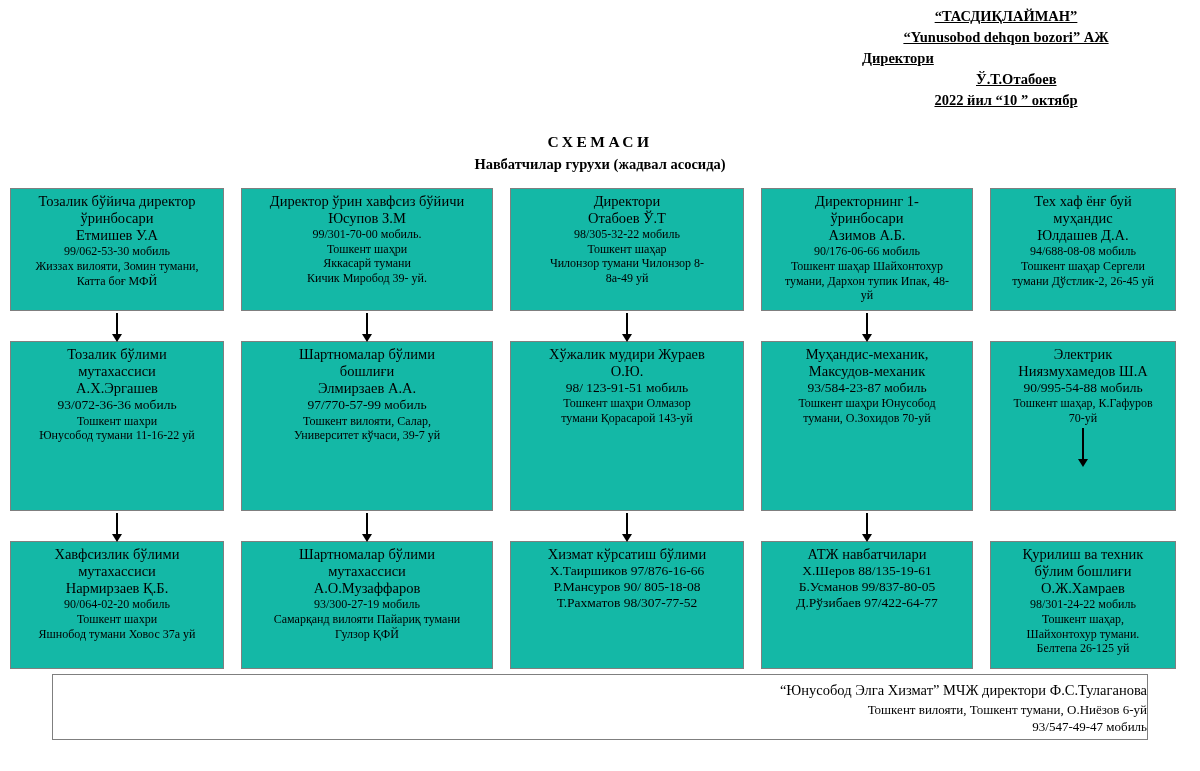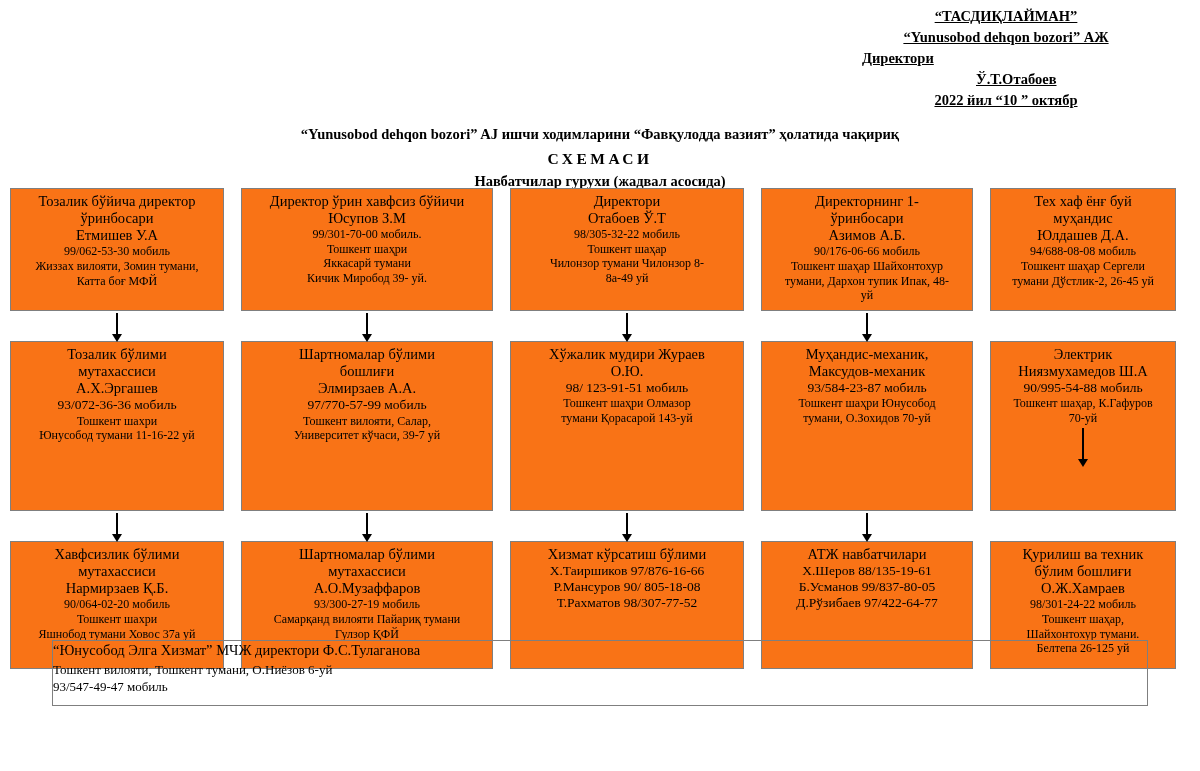--- a/index.html
+++ b/index.html
@@ -67,21 +67,21 @@
   .c2 { width: 252px; margin-right: 17px; }
   .c3 { width: 234px; margin-right: 17px; }
   .c4 { width: 212px; margin-right: 17px; }
   .c5 { width: 186px; }
 
   .box {
     border: 1px solid #7f7f7f;
     box-sizing: border-box;
     text-align: center;
     padding: 4px 5px 4px 5px;
-    background: #f97316;
+    background: #14b8a6;
   }
   .r1 { height: 123px; }
   .r2 { height: 170px; }
   .r3 { height: 128px; }
 
   .box .hd {
     font-size: 14.5px;
     line-height: 1.18;
   }
   .box .sub {
@@ -121,44 +121,44 @@
   }
   .arrow.tall { height: 31px; }
   .arrow.tall::after { top: 31px; }
   .arrow-cell.tall { height: 40px; }
   .arrow-cell.none { height: 30px; }
 
   
   .footer-box {
     position: absolute;
     left: 52px;
-    top: 640px;
+    top: 674px;
     width: 1096px;
     height: 66px;
     border: 1px solid #7f7f7f;
     box-sizing: border-box;
-    text-align: left;
+    text-align: right;
+    padding-top: 6px;
   }
   .footer-box .f1 { font-size: 14.5px; line-height: 1.35; }
   .footer-box .f2 { font-size: 13px; line-height: 1.35; }
   .footer-box .f3 { font-size: 13px; line-height: 1.35; }
 </style>
 </head>
 <body>
 
 <div class="approval">
   <div>“ТАСДИҚЛАЙМАН”</div>
   <div>“Yunusobod dehqon bozori” АЖ</div>
   <div class="ln-indent-1">Директори</div>
   <div class="ln-indent-2">Ў.Т.Отабоев</div>
   <div>2022 йил “10 ” октябр</div>
 </div>
 
 <div class="title-block">
-  <div class="title-line-1">“Yunusobod  dehqon bozori” AJ ишчи ходимларини “Фавқулодда вазият” ҳолатида чақириқ</div>
   <div class="title-line-2">СХЕМАСИ</div>
   <div class="title-line-3">Навбатчилар гурухи (жадвал асосида)</div>
 </div>
 
 <div class="chart">
   <div class="row">
 
     <div class="col c1">
       <div class="box r1">
         <div class="hd">Тозалик бўйича директор</div>

